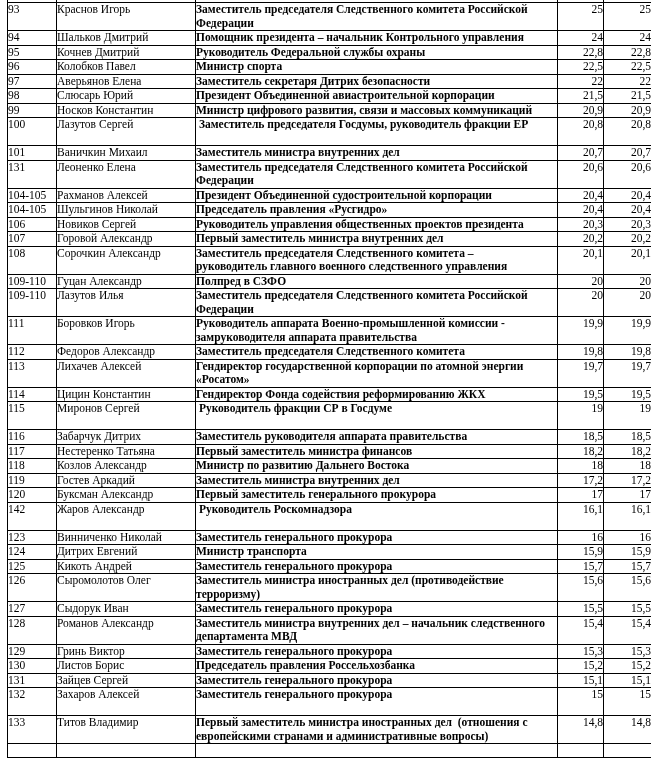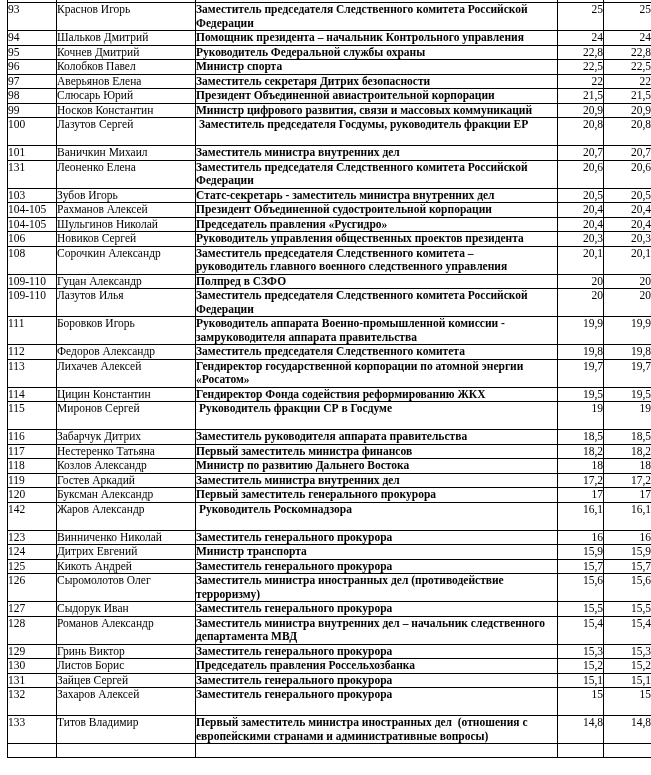--- a/index.html
+++ b/index.html
@@ -124,46 +124,46 @@
   </tr>
       <tr>
     <td class="cell-rank">131</td>
     <td class="cell-name">Леоненко Елена</td>
     <td class="cell-pos">Заместитель председателя Следственного комитета Российской
 Федерации</td>
     <td class="cell-score">20,6</td>
     <td class="cell-score">20,6</td>
   </tr>
       <tr>
-    <td class="cell-rank">103</td>
-    <td class="cell-name">Зубов Игорь</td>
-    <td class="cell-pos">Статс-секретарь - заместитель министра внутренних дел</td>
-    <td class="cell-score">20,5</td>
-    <td class="cell-score">20,5</td>
-  </tr>
-      <tr>
     <td class="cell-rank">104-105</td>
     <td class="cell-name">Рахманов Алексей</td>
     <td class="cell-pos">Президент Объединенной судостроительной корпорации</td>
     <td class="cell-score">20,4</td>
     <td class="cell-score">20,4</td>
   </tr>
       <tr>
     <td class="cell-rank">104-105</td>
     <td class="cell-name">Шульгинов Николай</td>
     <td class="cell-pos">Председатель правления «Русгидро»</td>
     <td class="cell-score">20,4</td>
     <td class="cell-score">20,4</td>
   </tr>
       <tr>
     <td class="cell-rank">106</td>
     <td class="cell-name">Новиков Сергей</td>
     <td class="cell-pos">Руководитель управления общественных проектов президента</td>
     <td class="cell-score">20,3</td>
     <td class="cell-score">20,3</td>
+  </tr>
+      <tr>
+    <td class="cell-rank">107</td>
+    <td class="cell-name">Горовой Александр</td>
+    <td class="cell-pos">Первый заместитель министра внутренних дел</td>
+    <td class="cell-score">20,2</td>
+    <td class="cell-score">20,2</td>
   </tr>
       <tr>
     <td class="cell-rank">108</td>
     <td class="cell-name">Сорочкин Александр</td>
     <td class="cell-pos">Заместитель председателя Следственного комитета –
 руководитель главного военного следственного управления</td>
     <td class="cell-score">20,1</td>
     <td class="cell-score">20,1</td>
   </tr>
       <tr>

